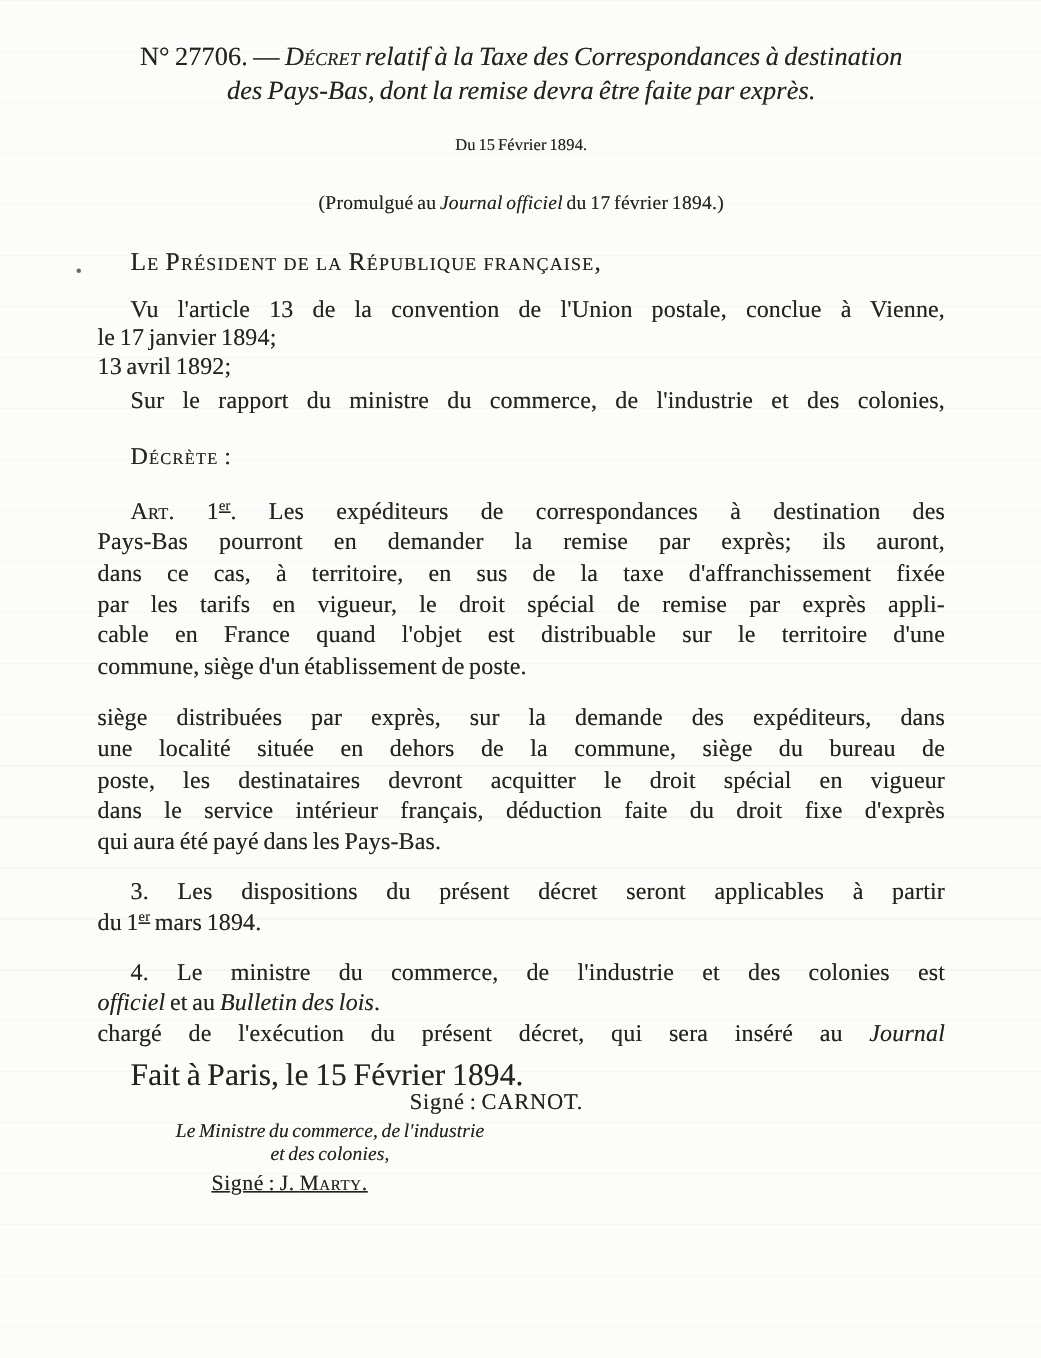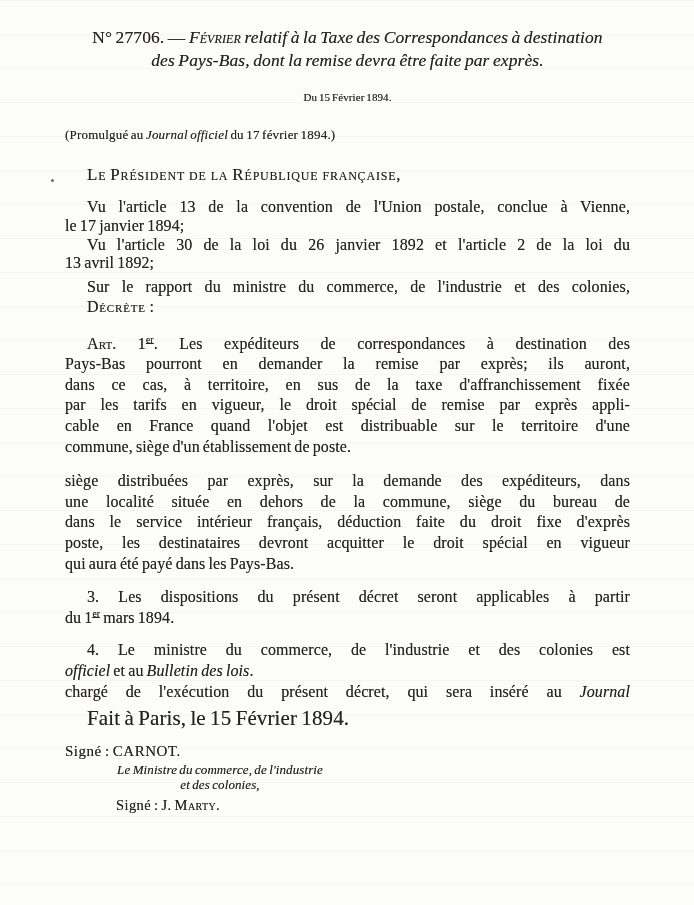--- a/index.html
+++ b/index.html
@@ -35,95 +35,94 @@
   .ln { word-spacing: -1px; }
   .j { text-align: justify; text-align-last: justify; }
   .ind { text-indent: 22px; }
   .sc { font-variant: small-caps; }
   .it { font-style: italic; }
   .rm { font-style: normal; }
   sup { font-size: 60%; line-height: 0; vertical-align: super; text-decoration: underline; }
 
   .headline { text-align: center; font-style: italic; font-size: 17.5px; line-height: 23px; }
   .date     { margin-top: 16px; text-align: center; font-size: 11px; line-height: 19px; }
-  .promulg  { margin-top: 20px; font-size: 13px; line-height: 16px; letter-spacing: 0.2px; }
+  .promulg  { margin-top: 20px; text-align: center; font-size: 13px; line-height: 16px; letter-spacing: 0.2px; }
   .salut    { margin-top: 22px; font-size: 17px; line-height: 20px; letter-spacing: 0.8px; }
   .vu       { line-height: 18.8px; }
   .vu-first { margin-top: 13px; }
   .rapport  { margin-top: 5px; line-height: 18.5px; }
-  .decrete  { line-height: 20px; letter-spacing: 0.8px; }
+  .decrete  { margin-top: 17px; line-height: 20px; letter-spacing: 0.8px; }
   .para     { line-height: 20.6px; }
   .art1 { margin-top: 17px; }
   .art2 { margin-top: 14px; }
   .art3 { margin-top: 13px; }
   .art4 { margin-top: 12px; }
   .fait { margin-top: 6px; font-size: 21px; line-height: 20px; }
   .sign-right {
-    margin-top: 14px; text-align: left; padding-right: 33px;
+    margin-top: 0; text-align: center; padding-right: 33px;
     font-size: 15px; line-height: 18px; letter-spacing: 0.5px;
   }
   .minister {
     margin-top: 2px; margin-left: 30px; width: 250px;
     text-align: center; font-style: italic;
     font-size: 13px; line-height: 15px;
   }
-  .sign-left { margin-top: 5px; margin-left: 51px; font-size: 14.5px; letter-spacing: 0.4px; }
+  .sign-left { margin-top: 5px; margin-left: 76px; font-size: 14.5px; letter-spacing: 0.4px; text-decoration: underline; }
   .artifact-dot {
     position: absolute; left: 51px; top: 179px;
     width: 3px; height: 3px; border-radius: 50%;
     background: #3c3a36; opacity: 0.75;
   }
 </style>
 </head>
 <body>
 
 <div class="page">
   <span class="artifact-dot"></span>
 
   <div class="col">
 
     <div class="headline">
-      <div class="ln"><span class="rm">N° 27706.</span> <span class="rm">—</span> <span class="sc">Février</span> <span>relatif à la Taxe des Correspondances à destination</span></div>
+      <div class="ln"><span class="rm">N° 27706.</span> <span class="rm">—</span> <span class="sc">Décret</span> <span>relatif à la Taxe des Correspondances à destination</span></div>
       <div class="ln">des Pays-Bas, dont la remise devra être faite par exprès.</div>
     </div>
 
     <div class="date ln">Du 15 Février 1894.</div>
 
     <div class="promulg ln"><span>(Promulgué au </span><span class="it">Journal officiel</span><span> du 17 février 1894.)</span></div>
 
     <div class="salut sc ind ln">Le Président de la République française,</div>
 
     <div class="vu vu-first">
       <div class="ln j ind">Vu l'article 13 de la convention de l'Union postale, conclue à Vienne,</div>
       <div class="ln">le 17 janvier 1894;</div>
     </div>
 
     <div class="vu">
-      <div class="ln j ind">Vu l'article 30 de la loi du 26 janvier 1892 et l'article 2 de la loi du</div>
       <div class="ln">13 avril 1892;</div>
     </div>
 
     <div class="rapport ln j ind">Sur le rapport du ministre du commerce, de l'industrie et des colonies,</div>
 
     <div class="decrete sc ind ln">Décrète :</div>
 
     <div class="para art1">
       <div class="ln j ind"><span class="sc">Art.</span> <span>1</span><sup>er</sup><span>. Les expéditeurs de correspondances à destination des</span></div>
       <div class="ln j">Pays-Bas pourront en demander la remise par exprès; ils auront,</div>
       <div class="ln j">dans ce cas, à territoire, en sus de la taxe d'affranchissement fixée</div>
       <div class="ln j">par les tarifs en vigueur, le droit spécial de remise par exprès appli-</div>
       <div class="ln j">cable en France quand l'objet est distribuable sur le territoire d'une</div>
       <div class="ln">commune, siège d'un établissement de poste.</div>
     </div>
 
     <div class="para art2">
       <div class="ln j">siège distribuées par exprès, sur la demande des expéditeurs, dans</div>
       <div class="ln j">une localité située en dehors de la commune, siège du bureau de</div>
+      <div class="ln j">poste, les destinataires devront acquitter le droit spécial en vigueur</div>
       <div class="ln j">dans le service intérieur français, déduction faite du droit fixe d'exprès</div>
-      <div class="ln j">poste, les destinataires devront acquitter le droit spécial en vigueur</div>
       <div class="ln">qui aura été payé dans les Pays-Bas.</div>
     </div>
 
     <div class="para art3">
       <div class="ln j ind">3. Les dispositions du présent décret seront applicables à partir</div>
       <div class="ln"><span>du 1</span><sup>er</sup><span> mars 1894.</span></div>
     </div>
 
     <div class="para art4">
       <div class="ln j ind">4. Le ministre du commerce, de l'industrie et des colonies est</div>

